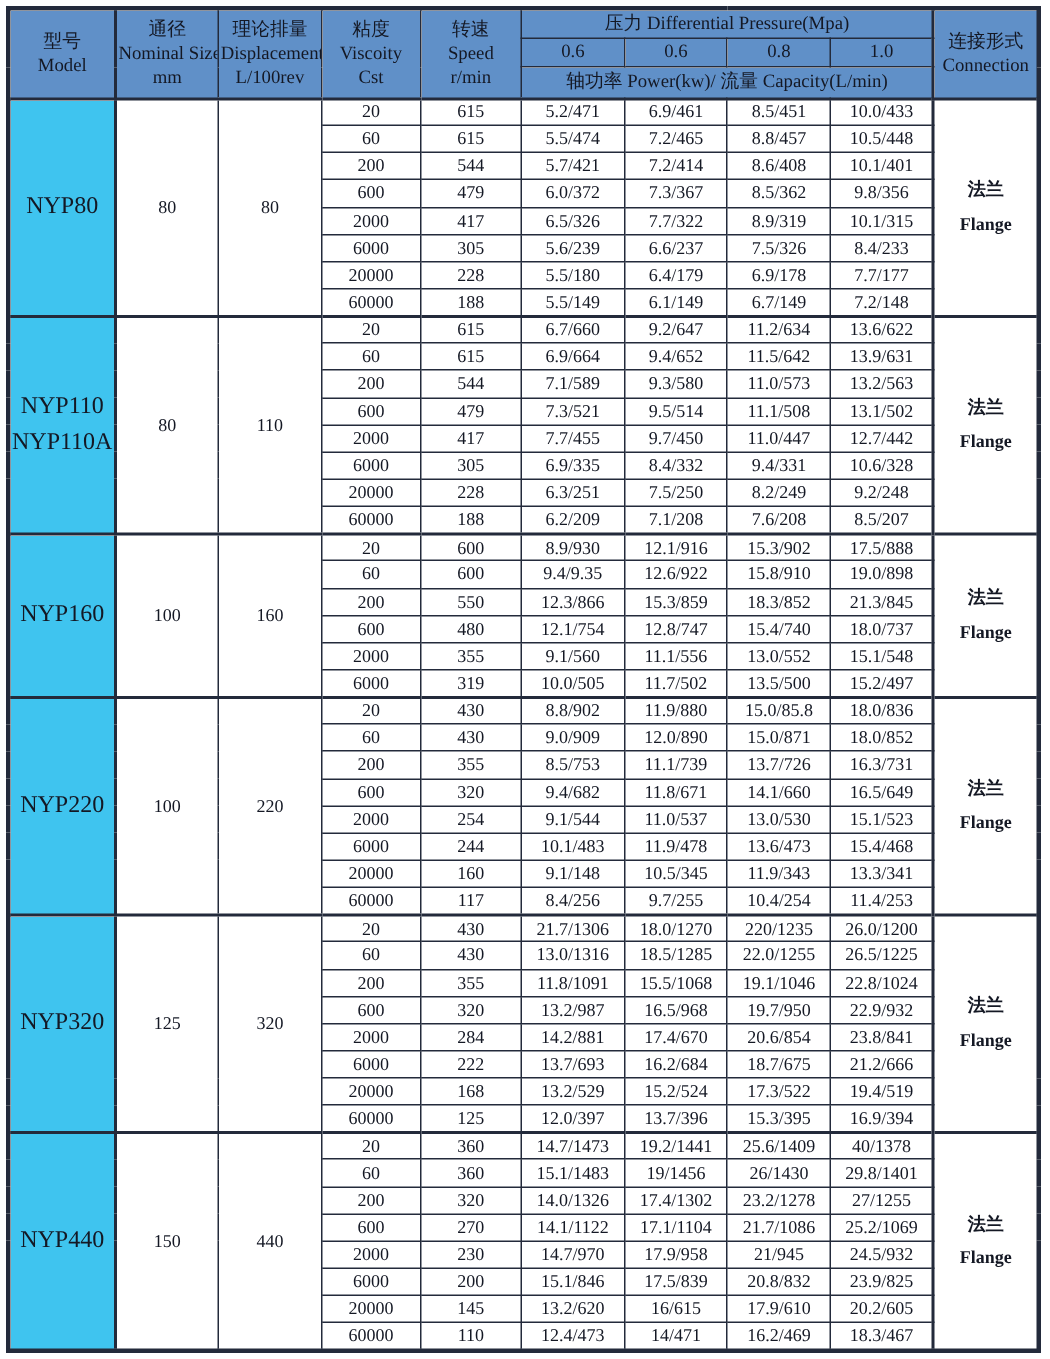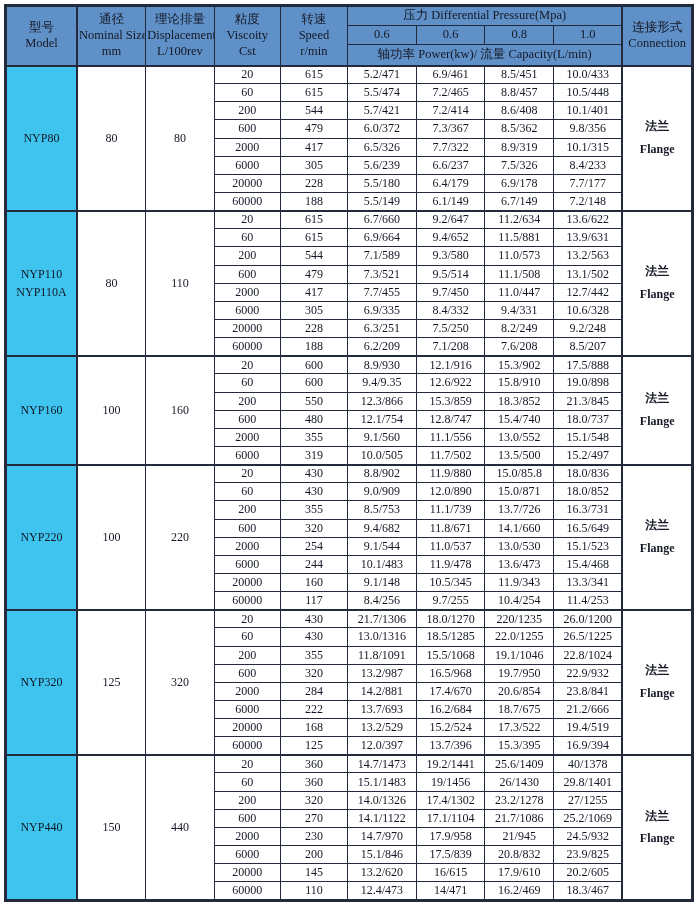--- a/index.html
+++ b/index.html
@@ -42,21 +42,21 @@
   thead tr.h3{height:21px;}
   thead tr:last-child th, thead th[rowspan]{border-bottom:2px solid var(--border);}
   tbody td{
     font-size:12px;
     background:#ffffff;
   }
   tbody tr{height:18px;}
   .model-cell{
     background:var(--model-bg);
     border-right:2px solid var(--border);
-    font-size:12px;
+    font-size:16px;
     line-height:1.5;
   }
   th.model-h{border-right:2px solid var(--border);}
   .conn-cell{border-left:2px solid var(--border);line-height:1.9;font-weight:bold;}
   th.conn-h{border-left:2px solid var(--border);}
   tr.block-first td{border-top:2px solid var(--border);}
   .hline{display:block;}
 </style>
 </head>
 <body>
@@ -214,21 +214,21 @@
         <td rowspan="8" class="conn-cell">
           <span class="hline">法兰</span>
           <span class="hline">Flange</span>
         </td>
       </tr>
       <tr>
         <td>60</td>
         <td>615</td>
         <td>6.9/664</td>
         <td>9.4/652</td>
-        <td>11.5/881</td>
+        <td>11.5/642</td>
         <td>13.9/631</td>
       </tr>
       <tr>
         <td>200</td>
         <td>544</td>
         <td>7.1/589</td>
         <td>9.3/580</td>
         <td>11.0/573</td>
         <td>13.2/563</td>
       </tr>

